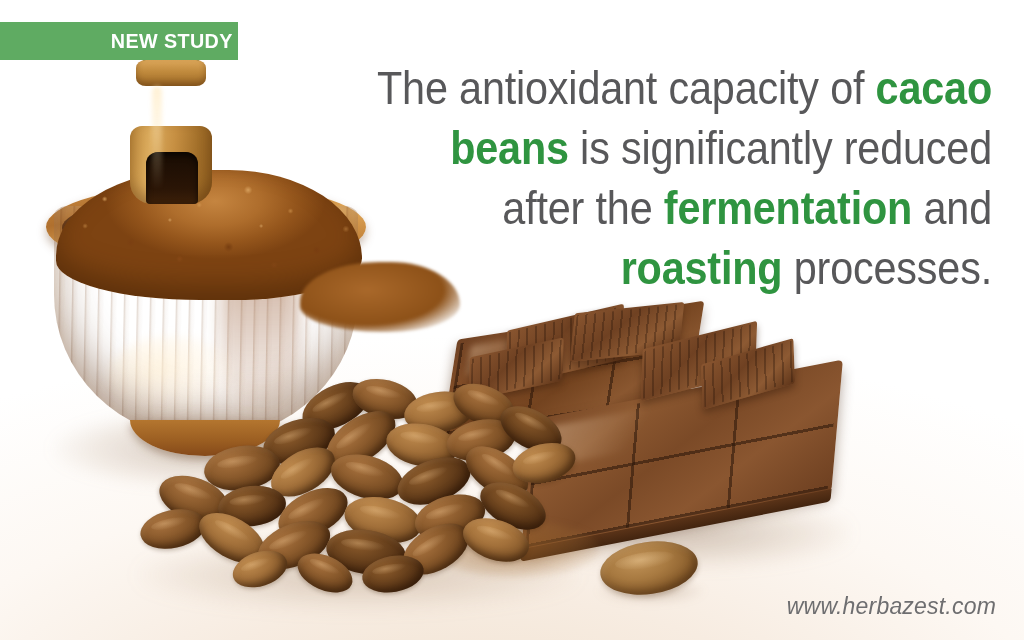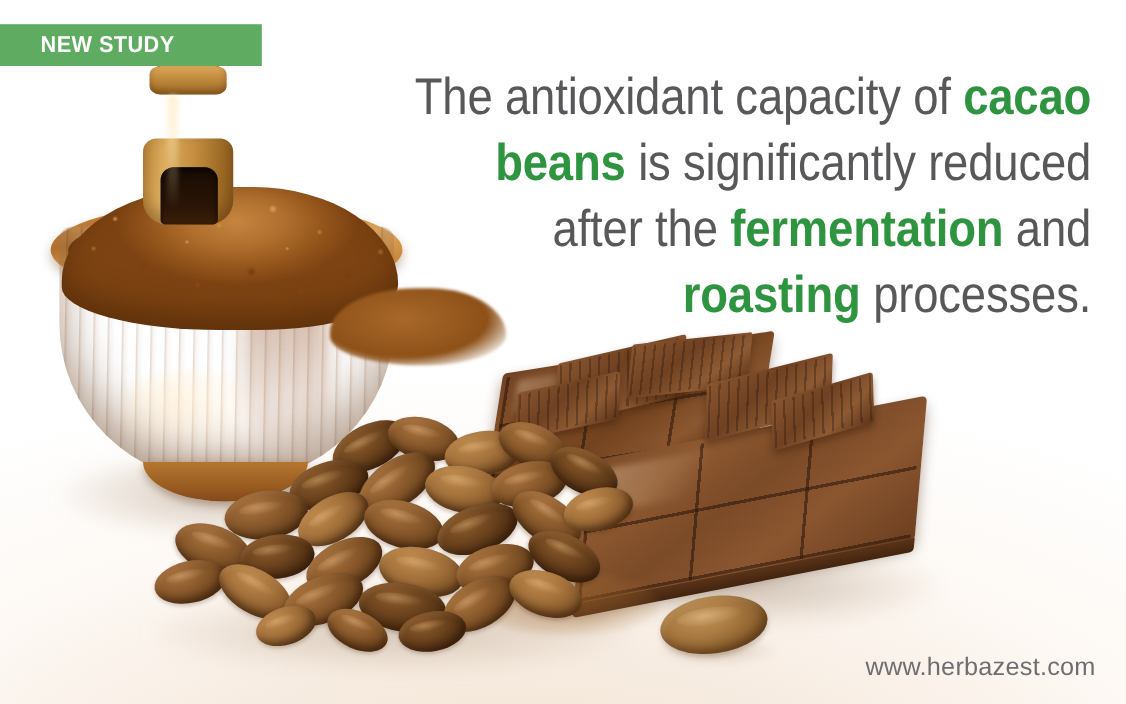--- a/index.html
+++ b/index.html
@@ -29,21 +29,21 @@
     background: linear-gradient(180deg, #ffffff 0%, #ffffff 72%, rgba(255,255,255,0) 100%);
   }
 
   
   .banner {
     position: absolute;
     left: 0; top: 22px;
     width: 238px; height: 38px;
     background: #5fab62;
     z-index: 40;
-    display: flex; align-items: center; justify-content: flex-start;
+    display: flex; align-items: center; justify-content: flex-end;
   }
   .banner-label {
     color: #ffffff;
     font-size: 21px;
     font-weight: bold;
     letter-spacing: 0.4px;
     font-family: "Liberation Sans", sans-serif;
     transform: scaleX(0.94);
     padding-left: 34px;
   }
@@ -424,15 +424,15 @@
     <span class="banner-label" style="color: rgb(255, 255, 255);">NEW STUDY</span>
   </div>
 
   <div class="headline" style="color: rgb(88, 88, 90);">
       <span class="ln"><span>The antioxidant capacity of </span><b style="color: rgb(47, 148, 64);">cacao</b></span>
       <span class="ln"><b style="color: rgb(47, 148, 64);">beans</b><span> is significantly reduced</span></span>
       <span class="ln"><span>after the </span><b style="color: rgb(47, 148, 64);">fermentation</b><span> and</span></span>
       <span class="ln"><b style="color: rgb(47, 148, 64);">roasting</b><span> processes.</span></span>
     </div>
 
-  <div class="url" style="color: rgb(110, 110, 112);">www.herbazest.com</div>
+  <div class="url" style="color: rgb(110, 110, 112); font-style: italic;">www.herbazest.com</div>
 
 </div>
 
 </body></html>

